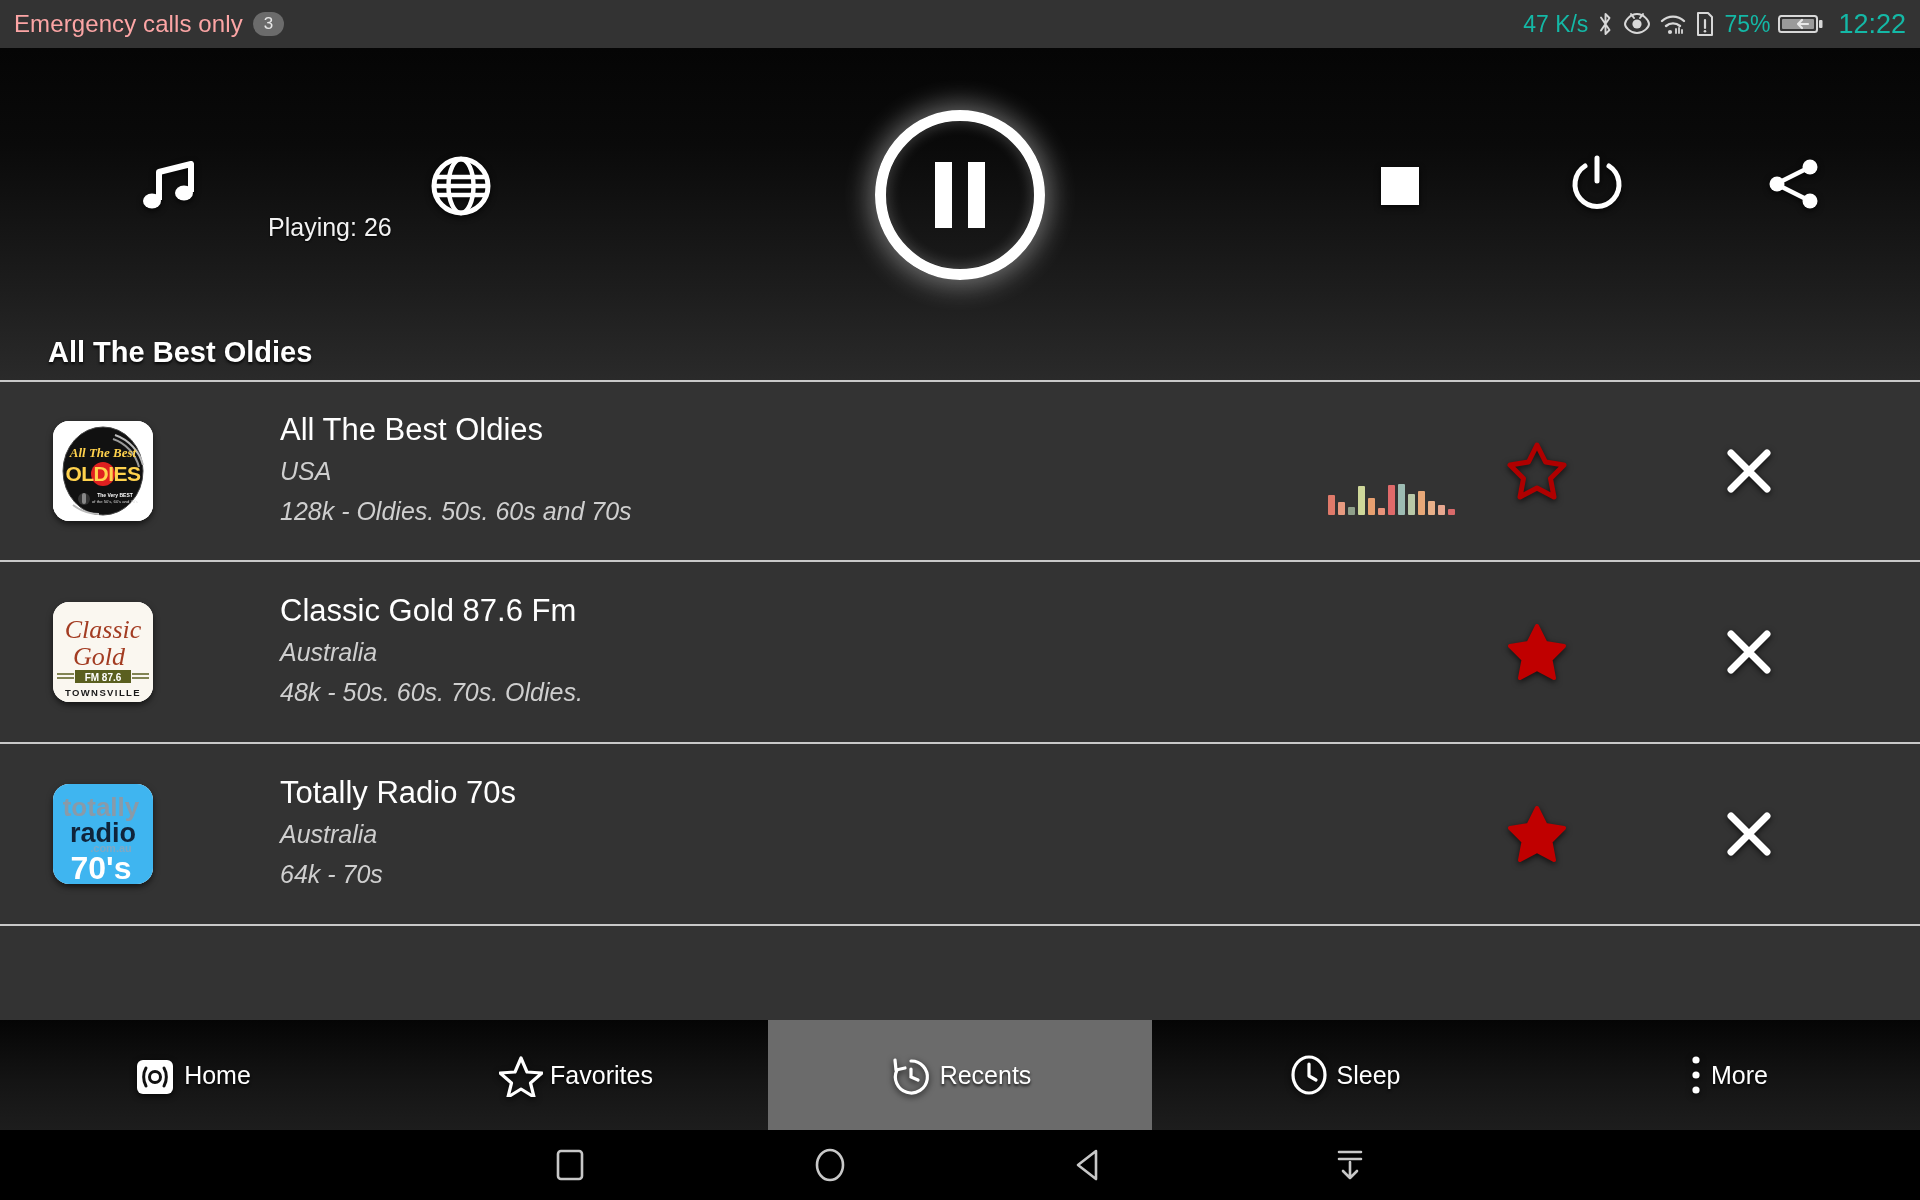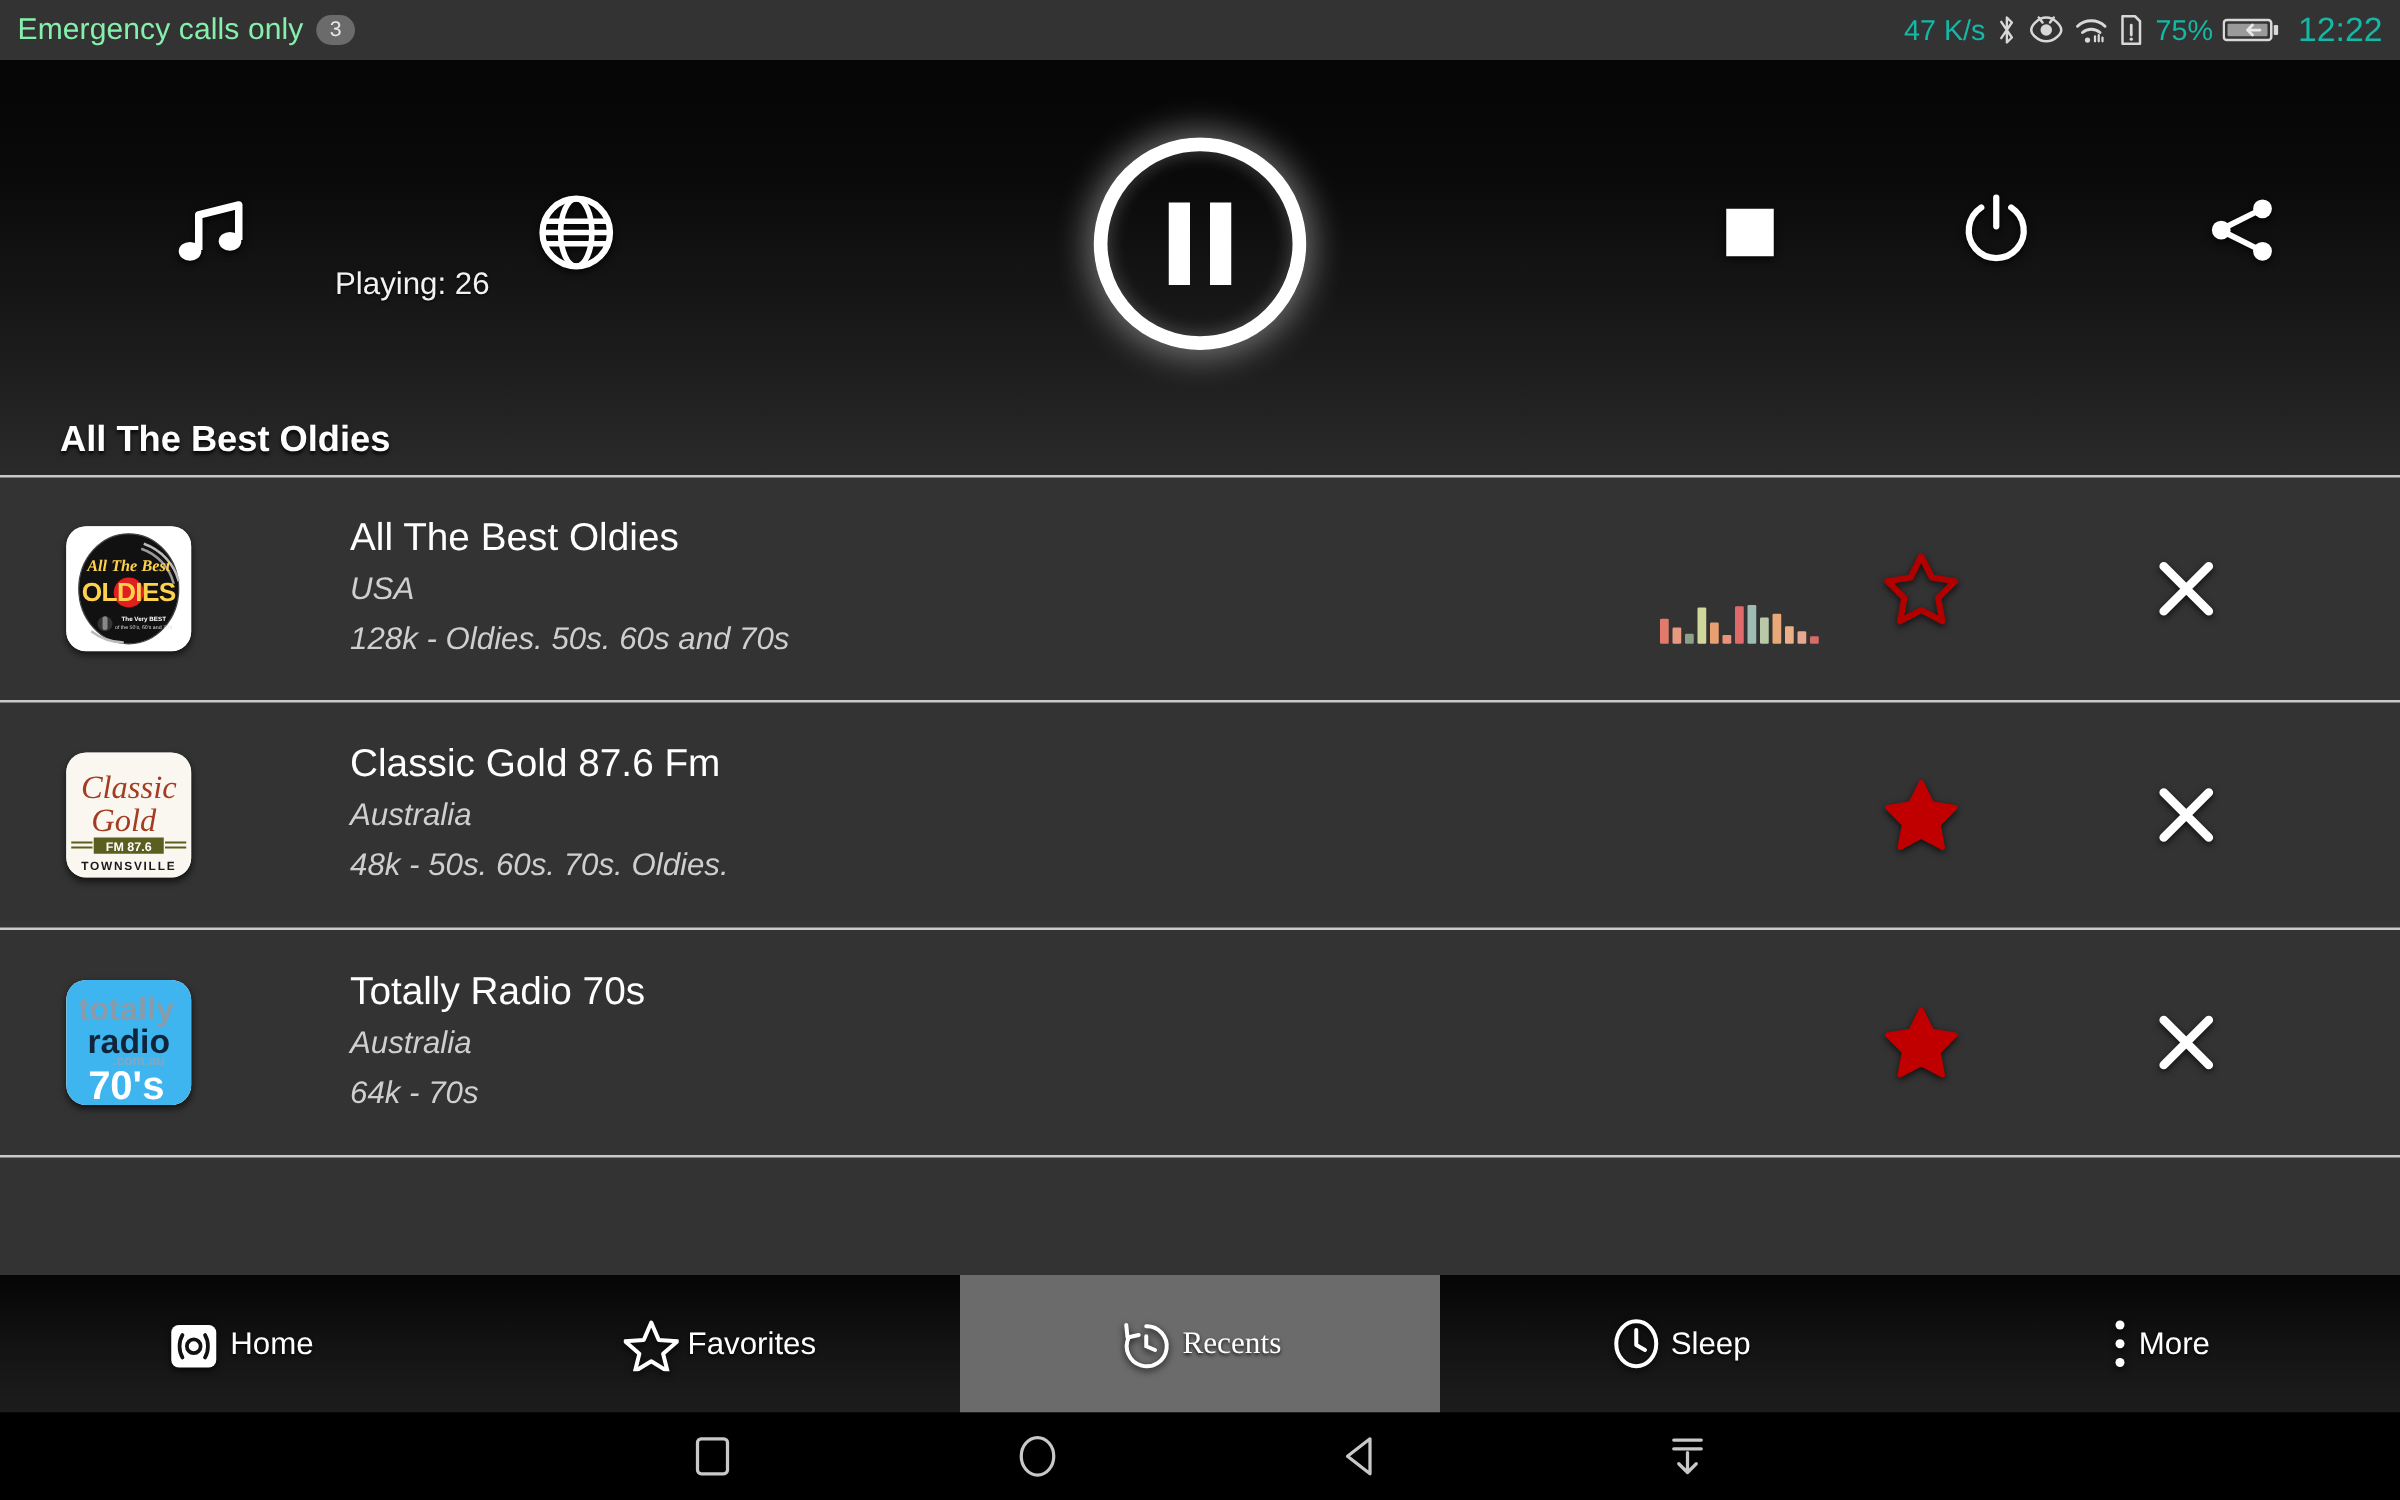--- a/index.html
+++ b/index.html
@@ -12,21 +12,21 @@
   .screen { position:relative; width:1920px; height:1200px; background:#000; }
 
   
   .statusbar{
     position:absolute; left:0; top:0; width:1920px; height:48px;
     background:#333333;
     display:flex; align-items:center; justify-content:space-between;
     padding:0 14px 0 14px;
   }
   .sb-left{ display:flex; align-items:center; gap:10px; }
-  .sb-carrier{ color:#86efac; font-size:24px; letter-spacing:.1px; }
+  .sb-carrier{ color:#fca5a5; font-size:24px; letter-spacing:.1px; }
   .sb-badge{
     background:#6b6b6b; color:#e8e8e8; font-size:17px;
     border-radius:12px; padding:2px 11px; line-height:1.2; min-width:30px;
     text-align:center;
   }
   .sb-right{ display:flex; align-items:center; gap:8px; color:#14b8a6; font-size:23px; }
   .sb-right svg{ display:block; }
   .sb-net{ letter-spacing:0; }
   .sb-pct{ margin-left:1px; }
   .sb-time{ margin-left:6px; font-size:27px; }
@@ -116,21 +116,21 @@
   .tabs{
     position:absolute; left:0; top:1020px; width:1920px; height:110px;
     background:linear-gradient(to bottom,#050505 0%,#141414 55%,#1d1d1d 100%);
     display:flex;
   }
   .tab{
     flex:1 1 0; display:flex; 
     align-items:center; justify-content:center; gap:7px;
     color:#ffffff; position:relative;
   }
-  .tab.active{ background:#6b6b6b;font-family:Liberation Serif, serif; }
+  .tab.active{ background:#6b6b6b; }
   .tab .ic{ height:44px; display:flex; align-items:flex-end; }
   .tab .ic svg{ display:block; filter:drop-shadow(0 2px 3px rgba(0,0,0,.75)); }
   .tab .lb{ font-size:25px; text-shadow:0 2px 3px rgba(0,0,0,.8); }
 
   
   .navbar{
     position:absolute; left:0; top:1130px; width:1920px; height:70px;
     background:#000; display:flex; align-items:center; justify-content:center;
   }
   .navbar .nb{

